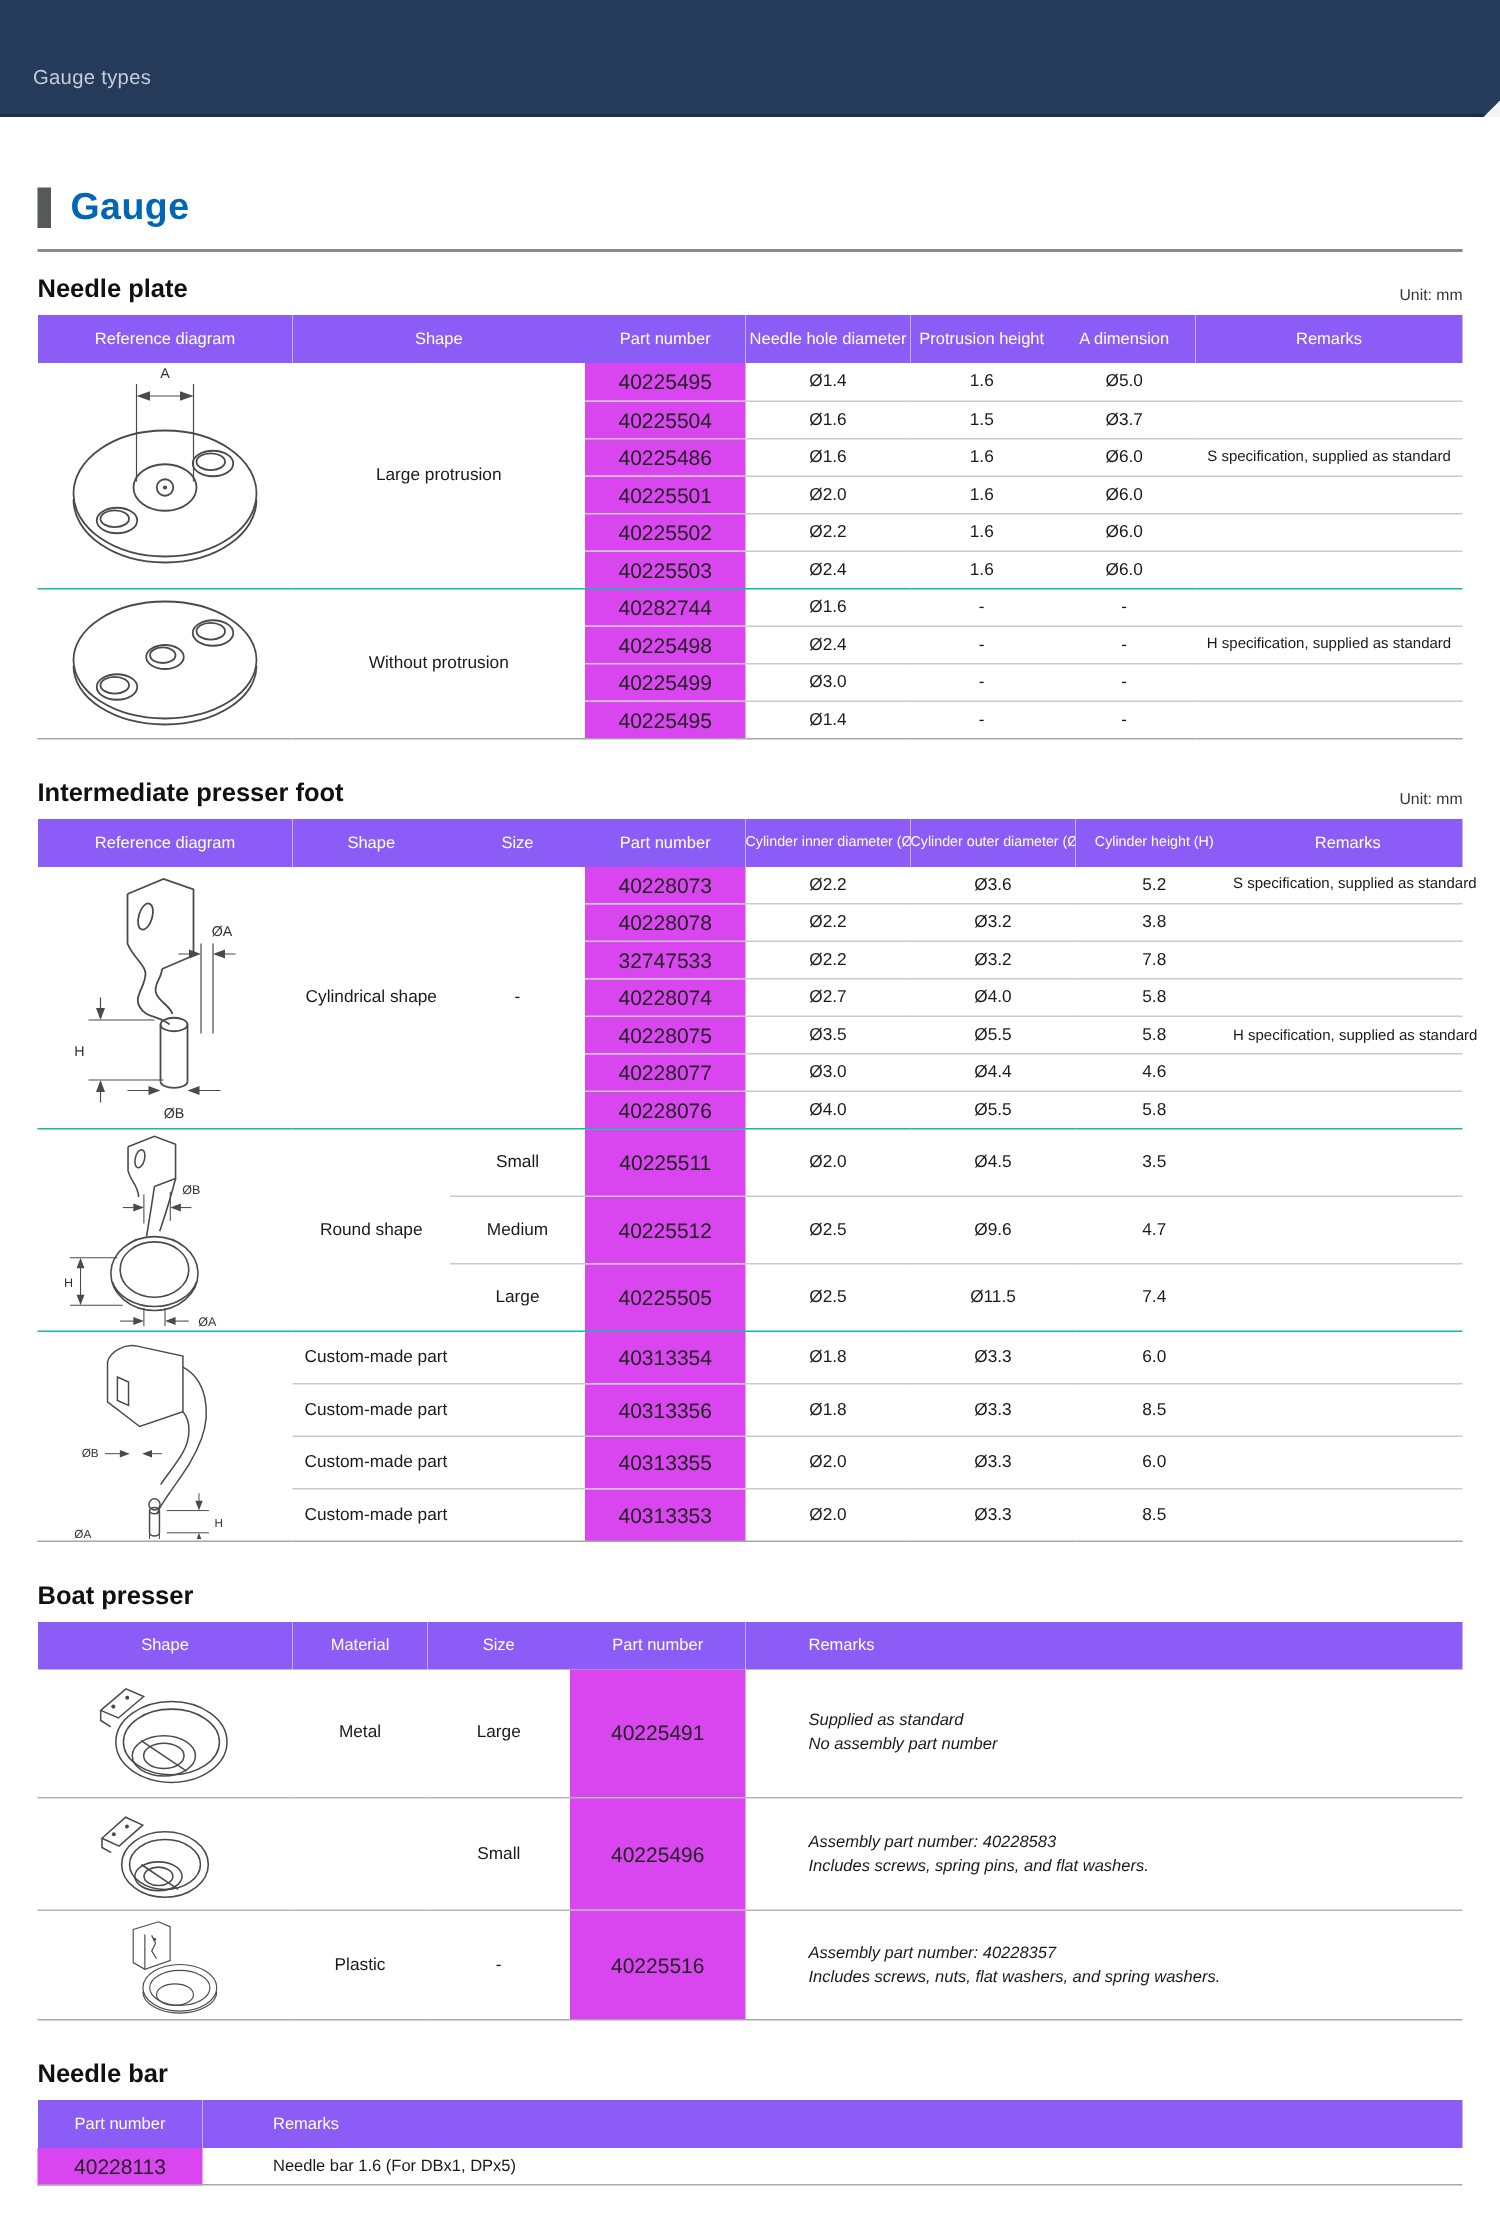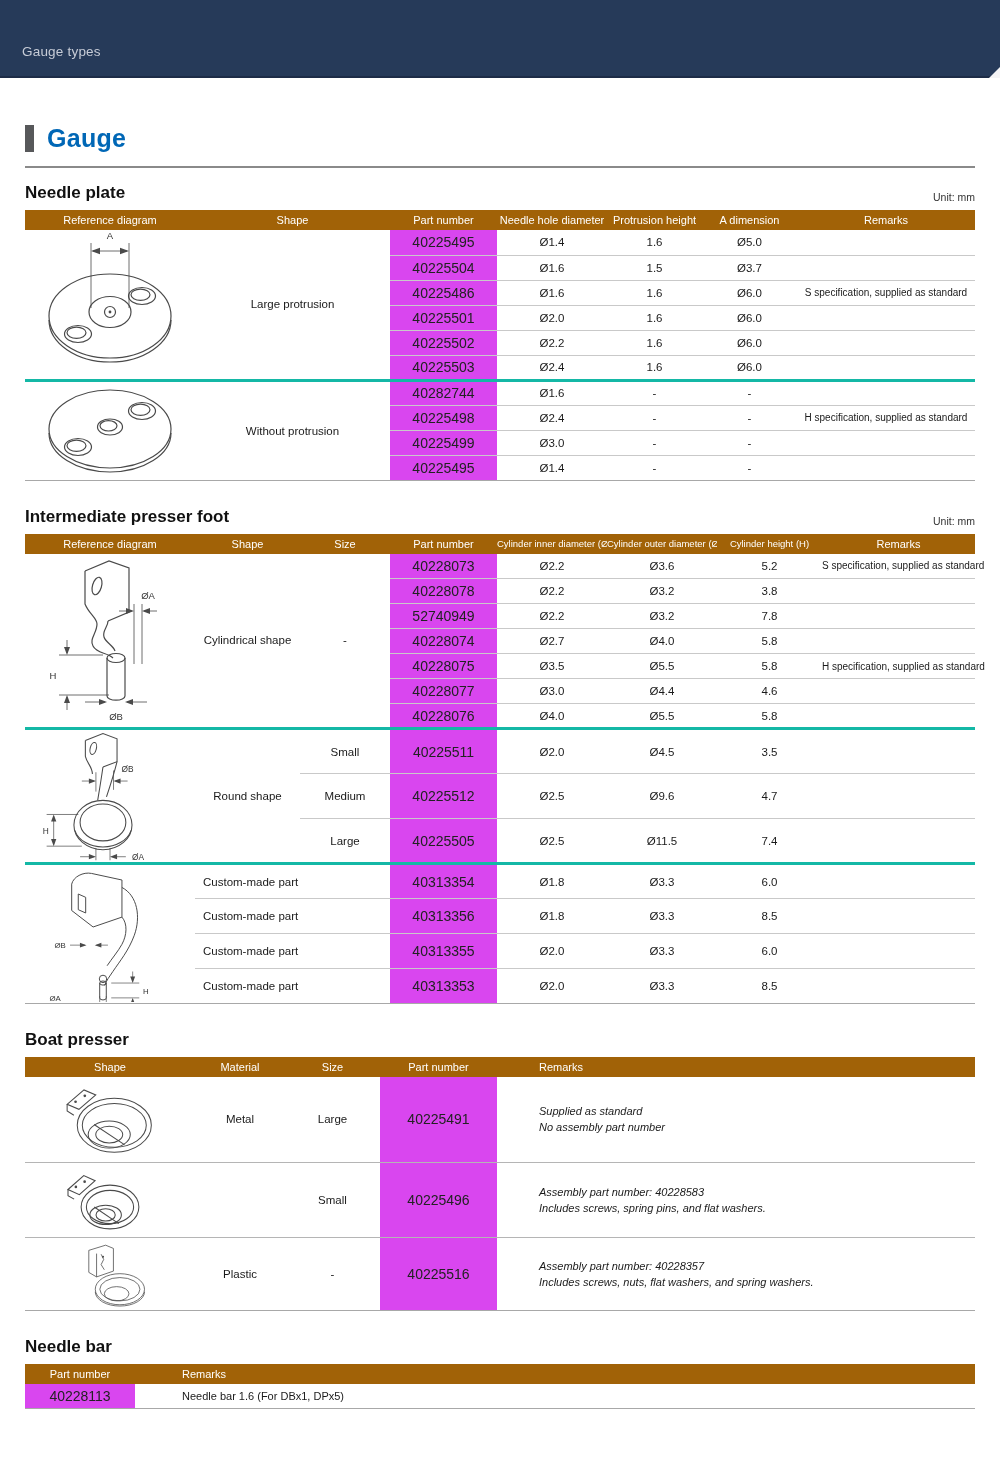--- a/index.html
+++ b/index.html
@@ -35,33 +35,33 @@
     display:flex; justify-content:space-between; align-items:flex-end;
     margin-top:15px; margin-bottom:7px;
   }
   .section-head.later { margin-top:26px; }
   .section-heading { font-size:17px; font-weight:bold; color:#111; }
   .unit-label { font-size:10.5px; color:#333; }
 
   
   table { border-collapse:collapse; table-layout:fixed; width:950px; border-bottom:1px solid #a8a8a8; }
   th {
-    background:#a16207; color:#ffffff; font-weight:normal;
-    font-size:11px; height:20px; padding:0; text-align:center;
+    background:#8b5cf6; color:#ffffff; font-weight:normal;
+    font-size:11px; height:32px; padding:0; text-align:center;
     white-space:nowrap; overflow:hidden;
   }
   th.th-sm { font-size:9.5px; }
   th.th-left42 { text-align:left; padding-left:42px; }
   th.th-left47 { text-align:left; padding-left:47px; }
   td { padding:0; text-align:center; font-size:11.5px; color:#1a1a1a; vertical-align:middle; }
   td.part { background:#d946ef; font-size:14px; color:#222; }
   td.remark { font-size:10px; white-space:nowrap; overflow:visible; }
   td.shape-left { text-align:left; padding-left:8px; }
   td.bt { border-top:1px solid #c9c9c9; }
-  td.gsep { border-top:3px solid #14b8a6; }
+  td.gsep { border-top:1px solid #14b8a6; }
   tr.r25 td { height:25px; }
   tr.r45 td { height:45px; }
   tr.r35 td { height:35px; }
   .boat-table tr + tr td { border-top:1px solid #b5b5b5; }
   .boat-table td.boat-remarks { text-align:left; padding-left:42px; font-size:11px; }
   .boat-table .remark-line { margin:4px 0;font-style:italic; }
   .needle-bar-table tr + tr td { border-top:1px solid #b5b5b5; }
   .needle-bar-table td.nb-remarks { text-align:left; padding-left:47px; font-size:11px; }
   .diagram-cell { vertical-align:middle; }
   svg { display:block; margin:0 auto; }
@@ -300,21 +300,21 @@
         <td class="remark">S specification, supplied as standard</td>
       </tr>
       <tr class="r25">
         <td class="part bt">40228078</td>
         <td class="bt">Ø2.2</td>
         <td class="bt">Ø3.2</td>
         <td class="bt">3.8</td>
         <td class="remark bt"></td>
       </tr>
       <tr class="r25">
-        <td class="part bt">52740949</td>
+        <td class="part bt">32747533</td>
         <td class="bt">Ø2.2</td>
         <td class="bt">Ø3.2</td>
         <td class="bt">7.8</td>
         <td class="remark bt"></td>
       </tr>
       <tr class="r25">
         <td class="part bt">40228074</td>
         <td class="bt">Ø2.7</td>
         <td class="bt">Ø4.0</td>
         <td class="bt">5.8</td>

